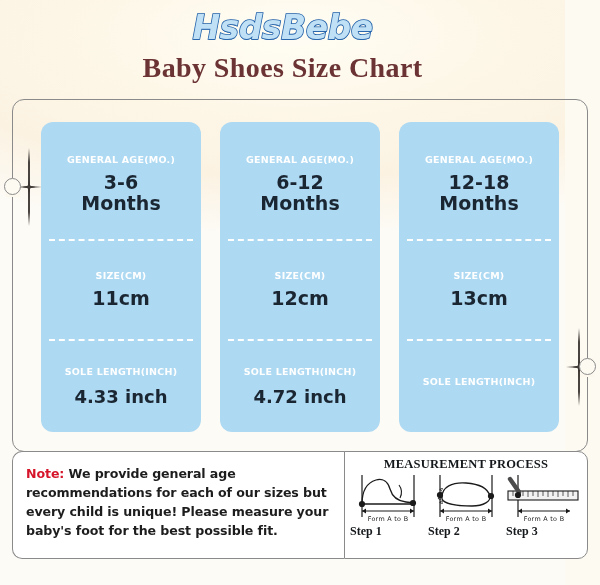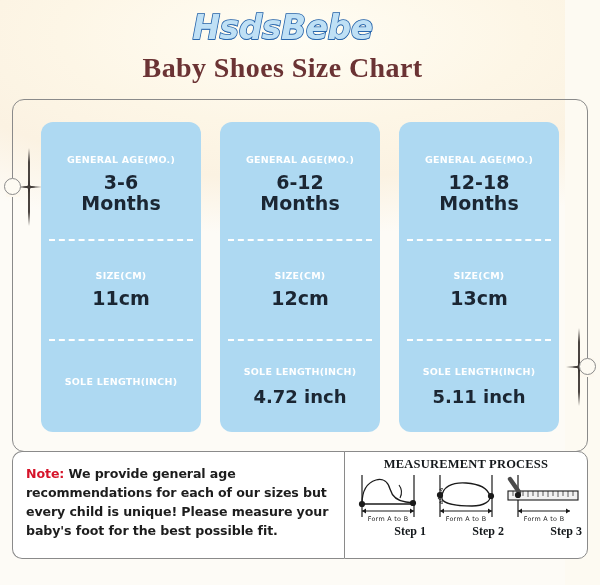--- a/index.html
+++ b/index.html
@@ -221,21 +221,21 @@
     letter-spacing: 0.2px;
   }
   .steps {
     display: flex;
     justify-content: space-around;
     align-items: flex-end;
     padding: 1px 4px 0 4px;
   }
   .step {
     width: 76px;
-    text-align: right;
+    text-align: left;
   }
   .step-art { height: 52px; }
   .step-art svg { display: block; margin: 0 auto; }
   .step-label {
     font-family: "Liberation Serif", serif;
     font-size: 12px;
     font-weight: bold;
     color: #15191c;
     margin-top: -1px;
   }
@@ -276,20 +276,21 @@
 Months</div>
       </div>
       <div class="dash"></div>
       <div class="cell size">
         <div class="cell-label">SIZE(CM)</div>
         <div class="cell-value">11cm</div>
       </div>
       <div class="dash"></div>
       <div class="cell sole">
         <div class="cell-label">SOLE LENGTH(INCH)</div>
+        <div class="cell-value">4.33 inch</div>
       </div>
     </div>
 
     <div class="col">
       <div class="cell age">
         <div class="cell-label">GENERAL AGE(MO.)</div>
         <div class="cell-value">6-12
 Months</div>
       </div>
       <div class="dash"></div>
@@ -311,21 +312,20 @@
 Months</div>
       </div>
       <div class="dash"></div>
       <div class="cell size">
         <div class="cell-label">SIZE(CM)</div>
         <div class="cell-value">13cm</div>
       </div>
       <div class="dash"></div>
       <div class="cell sole">
         <div class="cell-label">SOLE LENGTH(INCH)</div>
-        <div class="cell-value">5.11 inch</div>
       </div>
     </div>
   </div>
 
   <div class="bottom">
 
     <div class="note-box">
       <div class="note-text"><span class="kw">Note:</span><span> We provide general age recommendations for each of our sizes but every child is unique! Please measure your baby's foot for the best possible fit.</span></div>
     </div>
 

